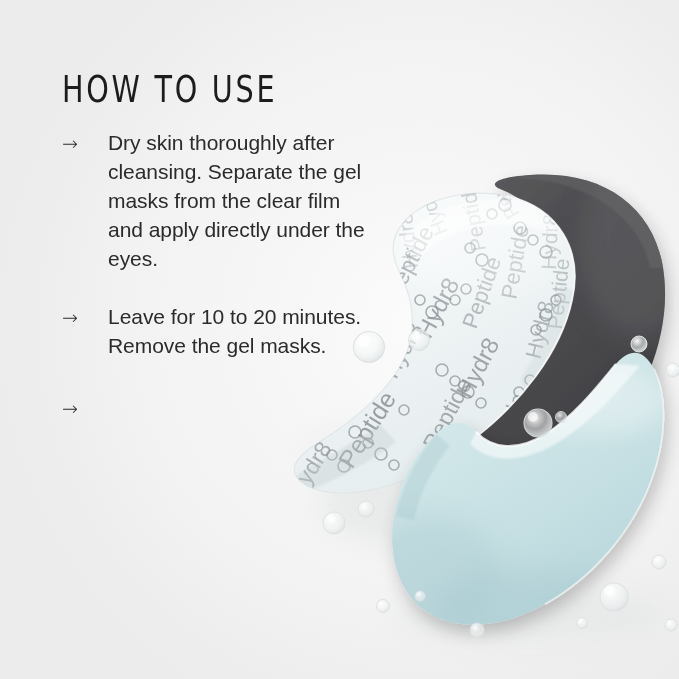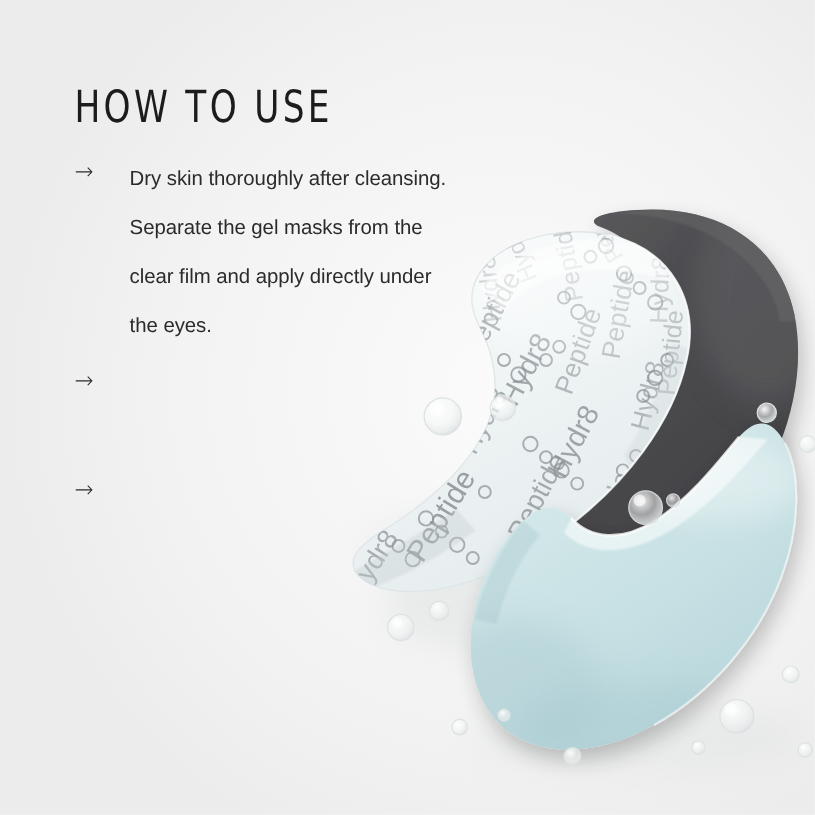--- a/index.html
+++ b/index.html
@@ -34,22 +34,22 @@
   .bullet{position:absolute;left:62px;display:flex;align-items:flex-start;}
   .arrow{
     width:46px;flex:0 0 46px;
     font-size:19px;line-height:28px;
     color:#2a2a2a;
     font-family:"DejaVu Sans","Liberation Sans",sans-serif;
     font-weight:300;
     padding-top:1px;
   }
   .btext{
-    font-size:17px;
-    line-height:41px;
+    font-size:21px;
+    line-height:29px;
     color:#2b2b2b;
     font-weight:300;
     width:268px;
     letter-spacing:-0.05px;
   }
   #b1{top:128px;}
   #b2{top:302px;}
   #b3{top:393px;}
 </style>
 </head>
@@ -340,20 +340,21 @@
 
     <h1 id="title">HOW TO USE</h1>
 
     <div class="bullet" id="b1">
       <span class="arrow">→</span>
       <span class="btext">Dry skin thoroughly after cleansing. Separate the gel masks from the clear film and apply directly under the eyes.</span>
     </div>
 
     <div class="bullet" id="b2">
       <span class="arrow">→</span>
+      <span class="btext">Leave for 10 to 20 minutes. Remove the gel masks.</span>
     </div>
 
     <div class="bullet" id="b3">
       <span class="arrow">→</span>
     </div>
 
   </div>
 </div>
 
 </body></html>

